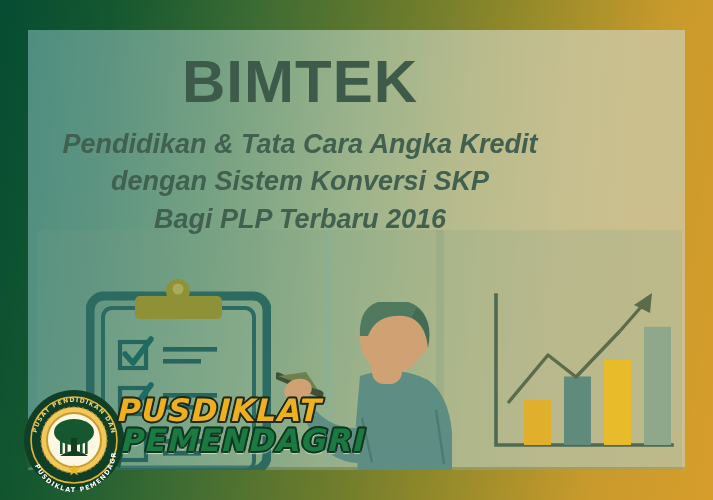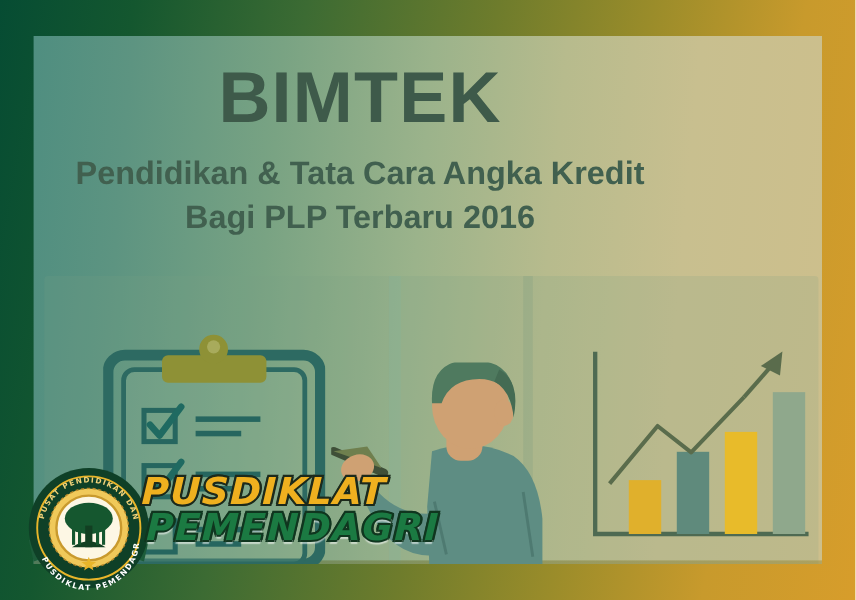--- a/index.html
+++ b/index.html
@@ -95,20 +95,21 @@
     padding-top: 22px;
     font-size: 60px;
     line-height: 1;
     font-weight: bold;
     letter-spacing: 1px;
     color: #3e5a4a;
   }
   #subtitle-block {
     margin: 0;
     padding-top: 14px;
+    font-style: italic;
   }
   .subtitle-line {
     display: block;
     font-size: 27px;
     line-height: 1.38;
     font-weight: bold;
     color: #41604f;
   }
 
   
@@ -196,20 +197,21 @@
 
     <div class="board" id="board-main"></div>
     <div class="board" id="board-stripe-1"></div>
     <div class="board" id="board-stripe-2"></div>
     <div class="board" id="board-ledge"></div>
 
     <div id="title-block">
       <h1 id="main-title">BIMTEK</h1>
       <div id="subtitle-block">
         <span class="subtitle-line">Pendidikan &amp; Tata Cara Angka Kredit</span>
+        <span class="subtitle-line">dengan Sistem Konversi SKP</span>
         <span class="subtitle-line">Bagi PLP Terbaru 2016</span>
       </div>
     </div>
 
     <svg id="clipboard" viewBox="0 0 185 192">
 
       <rect x="4" y="18" width="177" height="174" rx="14" ry="14" fill="none" stroke="#2d6a62" stroke-width="9"></rect>
       <rect x="17" y="30" width="151" height="162" rx="9" ry="9" fill="rgba(160,190,160,0.16)" stroke="#2d6a62" stroke-width="4"></rect>
 
       <g>

